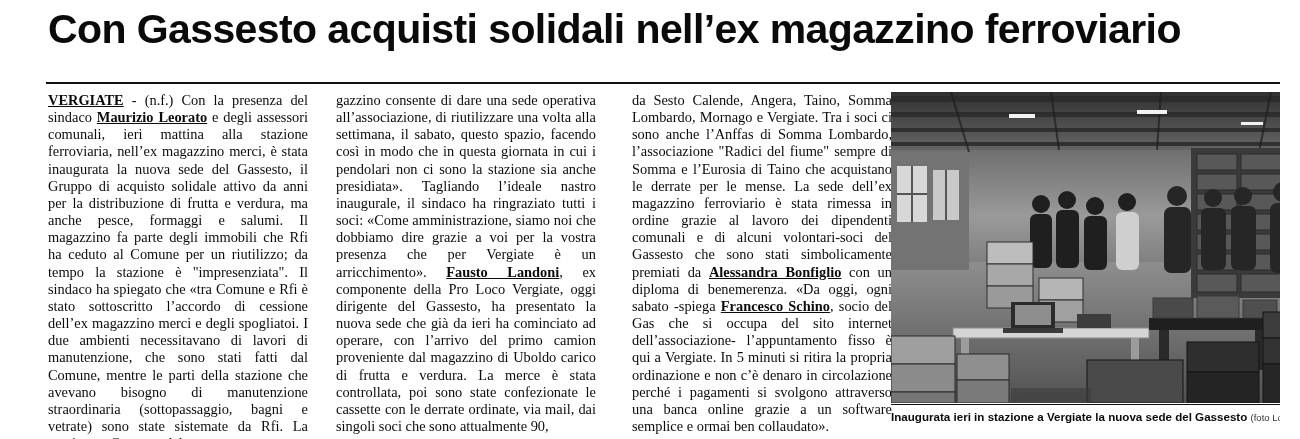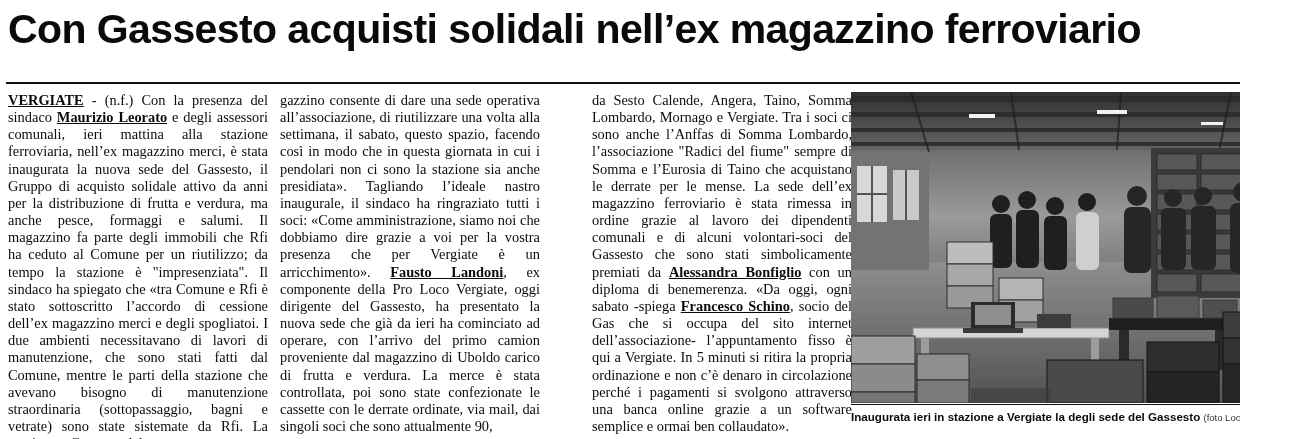--- a/index.html
+++ b/index.html
@@ -8,20 +8,21 @@
     background: #ffffff;
   }
   #page {
     position: relative;
     width: 1240px;
     height: 439px;
     background: #ffffff;
     overflow: hidden;
     font-family: "Liberation Serif", serif;
     color: #000000;
+    margin-left: 40px;
   }
   #headline {
     position: absolute;
     left: 8px;
     top: 6px;
     width: 1284px;
     font-family: "Liberation Sans", sans-serif;
     font-weight: bold;
     font-size: 41px;
     line-height: 46px;
@@ -42,21 +43,21 @@
     top: 92px;
     width: 260px;
     font-size: 14.4px;
     line-height: 17.15px;
     text-align: justify;
     text-justify: inter-word;
     hyphens: manual;
     color: #0b0b0b;
   }
   #col1 { left: 8px; }
-  #col2 { left: 280px; }
+  #col2 { left: 296px; }
   #col3 { left: 592px; }
   .col p { margin: 0; text-indent: 0; }
   b { font-weight: bold; text-decoration: underline; }
   #photo-wrap {
     position: absolute;
     left: 851px;
     top: 92px;
     width: 441px;
     height: 311px;
   }
@@ -259,17 +260,17 @@
           <rect x="196" y="268" width="96" height="43" fill="#4a4a4a"></rect>
         </g>
 
         <rect x="120" y="296" width="80" height="15" fill="#3c3c3c" opacity="0.6"></rect>
       </svg>
     </div>
   </div>
 
   <div id="caption-rule"></div>
   <div id="caption">
-    <span>Inaugurata ieri in stazione a Vergiate la degli sede del Gassesto</span>
+    <span>Inaugurata ieri in stazione a Vergiate la nuova sede del Gassesto</span>
     <span class="credit">(foto Loco)</span>
   </div>
 
 </div>
 
 </body></html>

